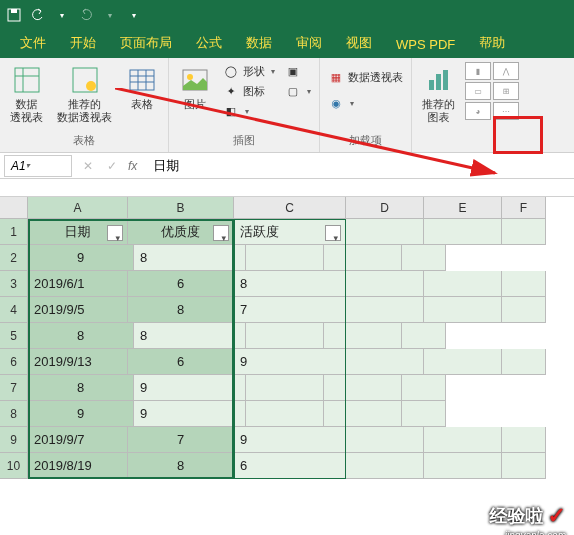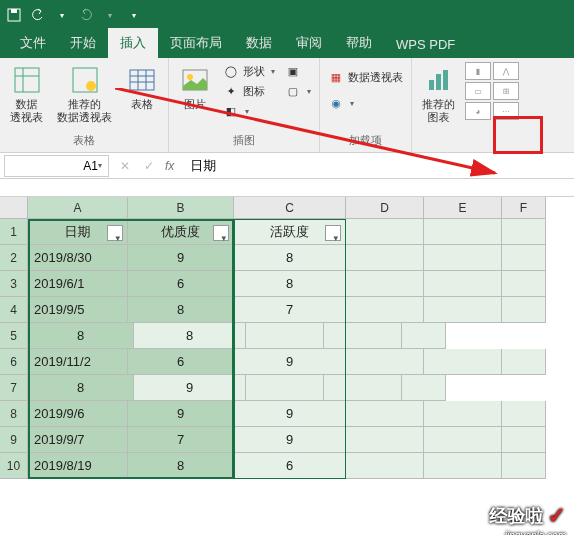--- a/index.html
+++ b/index.html
@@ -5,21 +5,21 @@
 * { margin:0; padding:0; box-sizing:border-box; font-family:"Microsoft YaHei","Segoe UI",sans-serif; }
 body { width:574px; height:535px; background:#fff; position:relative; overflow:hidden; }
 
 
 .titlebar { height:30px; background:linear-gradient(#1a7045,#1a7045); display:flex; align-items:center; padding:0 6px; gap:8px; }
 .titlebar .icon { width:16px; height:16px; display:flex; align-items:center; justify-content:center; color:#fff; font-size:12px; }
 .titlebar svg { display:block; }
 
 
 .tabs { height:28px; background:#1a7045; display:flex; align-items:flex-end; padding-left:8px; }
-.tab { color:#e5e5e5; font-size:13px; padding:6px 12px 6px; cursor:pointer; }
+.tab { color:#fde047; font-size:13px; padding:6px 12px 6px; cursor:pointer; }
 .tab.active { background:#f0f0f0; color:#1a7045; }
 
 
 .ribbon { height:95px; background:#f0f0f0; border-bottom:1px solid #d0d0d0; display:flex; position:relative; }
 .group { border-right:1px solid #d8d8d8; padding:4px 6px 2px; display:flex; flex-direction:column; align-items:center; justify-content:space-between; }
 .group-content { display:flex; gap:6px; flex:1; align-items:flex-start; }
 .group-label { font-size:11px; color:#666; text-align:center; padding-bottom:2px; }
 .big-btn { display:flex; flex-direction:column; align-items:center; gap:2px; padding:2px 4px; cursor:pointer; }
 .big-btn .iconbox { width:32px; height:32px; display:flex; align-items:center; justify-content:center; }
 .big-btn .label { font-size:11px; color:#333; text-align:center; line-height:1.2; white-space:pre; }
@@ -29,21 +29,21 @@
 .drop-tri { font-size:8px; color:#666; margin-left:2px; }
 
 .chart-grid { display:flex; flex-wrap:wrap; width:56px; gap:2px; }
 .chart-cell { width:26px; height:18px; border:1px solid #aaa; background:#fff; display:flex; align-items:center; justify-content:center; font-size:8px; color:#999; }
 
 .red-box { position:absolute; border:3px solid #e02020; pointer-events:none; }
 .red-arrow { position:absolute; pointer-events:none; }
 
 
 .formula-row { height:26px; border-bottom:1px solid #d0d0d0; display:flex; align-items:center; background:#fff; }
-.namebox { width:105px; height:22px; border:1px solid #ccc; margin:0 4px; font-size:12px; padding:2px 6px; display:flex; align-items:center; justify-content:flex-end; }
+.namebox { width:68px; height:22px; border:1px solid #ccc; margin:0 4px; font-size:12px; padding:2px 6px; display:flex; align-items:center; justify-content:flex-start;font-style:italic; }
 .namebox .dd { font-size:8px; color:#666; }
 .fx-btn { width:24px; text-align:center; color:#666; font-size:12px; }
 .fx-label { font-style:italic; color:#777; font-size:12px; padding:0 4px; }
 .formula-text { flex:1; font-size:13px; padding-left:12px; }
 
 
 .spacer { height:18px; border-bottom:1px solid #d0d0d0; background:#fff; }
 
 
 .sheet { position:relative; }
@@ -53,21 +53,21 @@
 .col-h.sel { background:#c4dfc9; }
 .row { display:flex; height:26px; }
 .row-h { width:28px; background:#e8e8e8; border-right:1px solid #bbb; border-bottom:1px solid #bbb; text-align:center; font-size:12px; color:#333; line-height:26px; }
 .row-h.sel { background:#c4dfc9; }
 .cell { border-right:1px solid #bbb; border-bottom:1px solid #bbb; font-size:13px; color:#222; line-height:26px; padding:0 6px; background:#e5f1e6; }
 .cell.header { text-align:center; font-weight:500; position:relative; }
 .cell.filter::after { content:""; position:absolute; right:4px; top:6px; width:14px; height:14px; border:1px solid #999; background:#fff; }
 .cell.filter::before { content:"▾"; position:absolute; right:7px; top:6px; font-size:9px; color:#555; z-index:1; }
 .cell.c-a { width:100px; }
 .cell.c-b { width:106px; text-align:center; }
-.cell.c-c { width:112px; text-align:center; }
+.cell.c-c { width:112px; text-align:left; }
 .cell.c-d { width:78px; }
 .cell.c-e { width:78px; }
 .cell.c-f { width:44px; }
 .col-h.c-a{width:100px}.col-h.c-b{width:106px}.col-h.c-c{width:112px}.col-h.c-d{width:78px}.col-h.c-e{width:78px}.col-h.c-f{width:44px}
 
 .sel-range { background:#b5d5ba !important; }
 .sel-border { position:absolute; border:2px solid #1a7045; pointer-events:none; }
 .data-border { position:absolute; border:1px solid #1a7045; pointer-events:none; }
 
 
@@ -98,26 +98,27 @@
         <path d="M7 1 L4 3 L6 6" fill="none" stroke="#fff"></path>
       </svg>
     </span>
   <span class="icon" style="font-size:8px;opacity:.5">▾</span>
   <span class="icon" style="font-size:8px">▾</span>
 </div>
 
 <div class="tabs">
   <div class="tab">文件</div>
   <div class="tab">开始</div>
-  <div class="tab active">插入</div>
   <div class="tab">页面布局</div>
+  <div class="tab">公式</div>
   <div class="tab">数据</div>
   <div class="tab">审阅</div>
+  <div class="tab">视图</div>
+  <div class="tab">WPS PDF</div>
   <div class="tab">帮助</div>
-  <div class="tab">WPS PDF</div>
 </div>
 
 <div class="ribbon">
 
   <div class="group">
     <div class="group-content">
       <div class="big-btn">
         <div class="iconbox">
             <svg width="28" height="28">
               <rect x="2" y="2" width="24" height="24" fill="none" stroke="#4a7"></rect>
@@ -275,21 +276,20 @@
     <div class="cell c-b header filter sel-range">优质度</div>
     <div class="cell c-c header filter">活跃度</div>
     <div class="cell c-d"></div>
     <div class="cell c-e"></div>
     <div class="cell c-f"></div>
   </div>
 
   <div id="data-rows">
       <div class="row">
         <div class="row-h sel">2</div>
-        <div class="cell c-a sel-range">2019/8/30</div>
         <div class="cell c-b sel-range">9</div>
         <div class="cell c-c">8</div>
         <div class="cell c-d"></div>
         <div class="cell c-e"></div>
         <div class="cell c-f"></div>
       </div>
       <div class="row">
         <div class="row-h sel">3</div>
         <div class="cell c-a sel-range">2019/6/1</div>
         <div class="cell c-b sel-range">6</div>
@@ -310,38 +310,37 @@
       <div class="row">
         <div class="row-h sel">5</div>
         <div class="cell c-b sel-range">8</div>
         <div class="cell c-c">8</div>
         <div class="cell c-d"></div>
         <div class="cell c-e"></div>
         <div class="cell c-f"></div>
       </div>
       <div class="row">
         <div class="row-h sel">6</div>
-        <div class="cell c-a sel-range">2019/11/2</div>
+        <div class="cell c-a sel-range">2019/9/13</div>
         <div class="cell c-b sel-range">6</div>
         <div class="cell c-c">9</div>
         <div class="cell c-d"></div>
         <div class="cell c-e"></div>
         <div class="cell c-f"></div>
       </div>
       <div class="row">
         <div class="row-h sel">7</div>
         <div class="cell c-b sel-range">8</div>
         <div class="cell c-c">9</div>
         <div class="cell c-d"></div>
         <div class="cell c-e"></div>
         <div class="cell c-f"></div>
       </div>
       <div class="row">
         <div class="row-h sel">8</div>
-        <div class="cell c-a sel-range">2019/9/6</div>
         <div class="cell c-b sel-range">9</div>
         <div class="cell c-c">9</div>
         <div class="cell c-d"></div>
         <div class="cell c-e"></div>
         <div class="cell c-f"></div>
       </div>
       <div class="row">
         <div class="row-h sel">9</div>
         <div class="cell c-a sel-range">2019/9/7</div>
         <div class="cell c-b sel-range">7</div>

